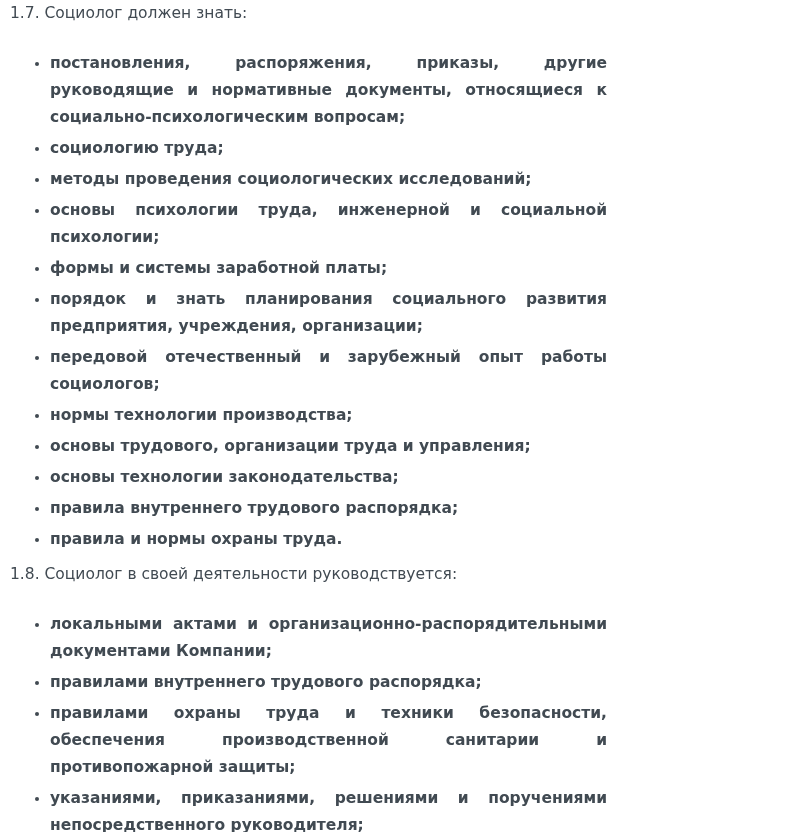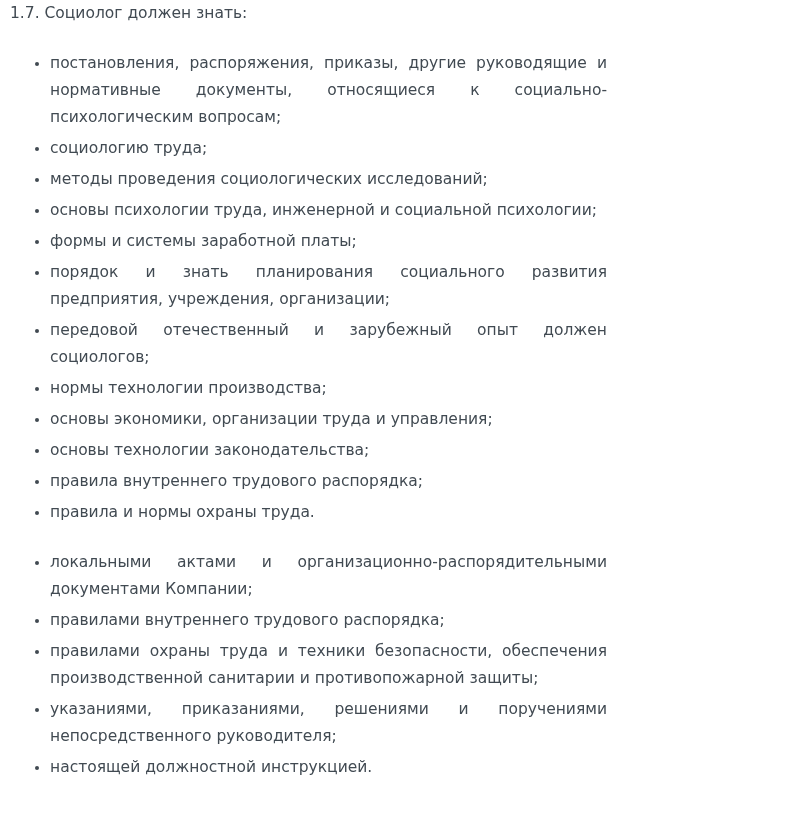--- a/index.html
+++ b/index.html
@@ -22,20 +22,21 @@
     margin: 0;
     font-weight: normal;
     font-size: 15.5px;
     line-height: 27px;
     text-align: justify;
   }
   ul.doc-list {
     margin: 23px 12px 8px 0;
     padding: 0 0 0 40px;
     list-style: disc outside;
+    font-weight: bold;
   }
   ul.doc-list li {
     margin: 0 0 4px 0;
     padding: 0;
     text-align: justify;
   }
   ul.doc-list li::marker {
     color: #414a52;
     font-size: 13px;
   }
@@ -47,30 +48,31 @@
 
   <section>
     <p class="section-heading">1.7. Социолог должен знать:</p>
     <ul class="doc-list">
       <li>постановления, распоряжения, приказы, другие руководящие и нормативные документы, относящиеся к социально-психологическим вопросам;</li>
       <li>социологию труда;</li>
       <li>методы проведения социологических исследований;</li>
       <li>основы психологии труда, инженерной и социальной психологии;</li>
       <li>формы и системы заработной платы;</li>
       <li>порядок и знать планирования социального развития предприятия, учреждения, организации;</li>
-      <li>передовой отечественный и зарубежный опыт должен социологов;</li>
+      <li>передовой отечественный и зарубежный опыт работы социологов;</li>
       <li>нормы технологии производства;</li>
-      <li>основы экономики, организации труда и управления;</li>
+      <li>основы трудового, организации труда и управления;</li>
       <li>основы технологии законодательства;</li>
       <li>правила внутреннего трудового распорядка;</li>
       <li>правила и нормы охраны труда.</li>
     </ul>
   </section>
 
   <section>
+    <p class="section-heading">1.8. Социолог в своей деятельности руководствуется:</p>
     <ul class="doc-list">
       <li>локальными актами и организационно-распорядительными документами Компании;</li>
       <li>правилами внутреннего трудового распорядка;</li>
       <li>правилами охраны труда и техники безопасности, обеспечения производственной санитарии и противопожарной защиты;</li>
       <li>указаниями, приказаниями, решениями и поручениями непосредственного руководителя;</li>
       <li>настоящей должностной инструкцией.</li>
     </ul>
   </section>
 
 

